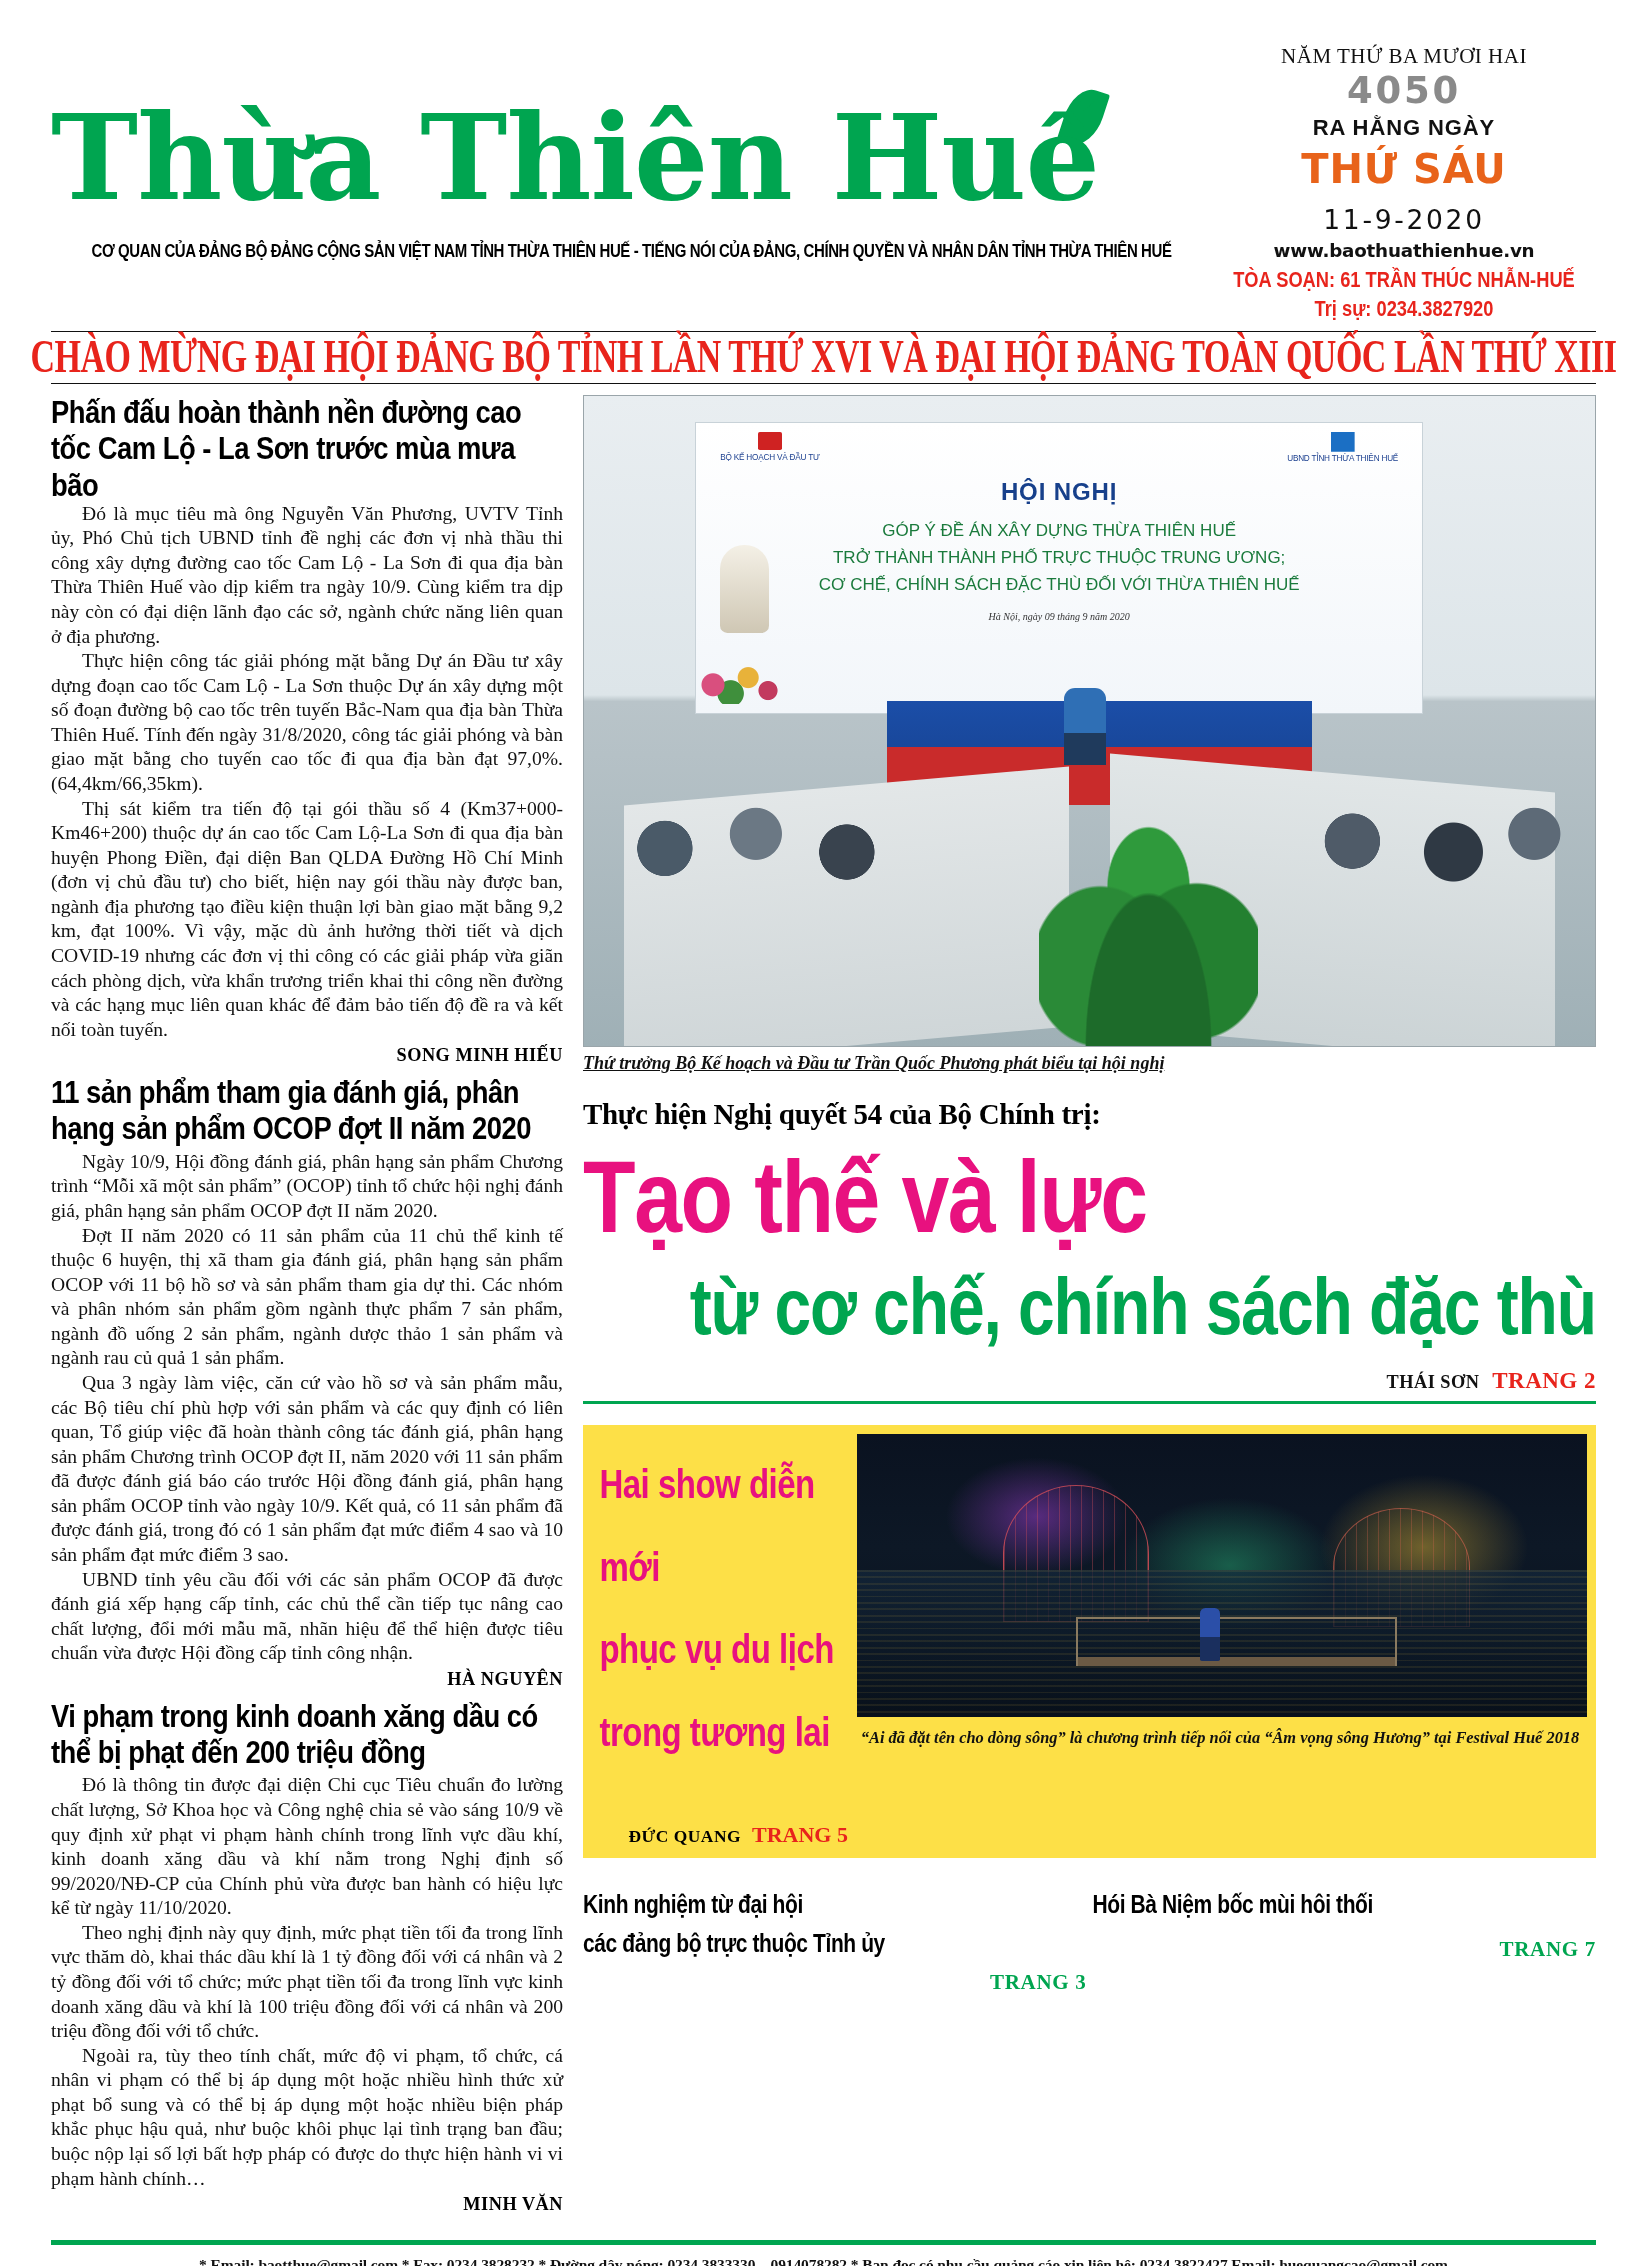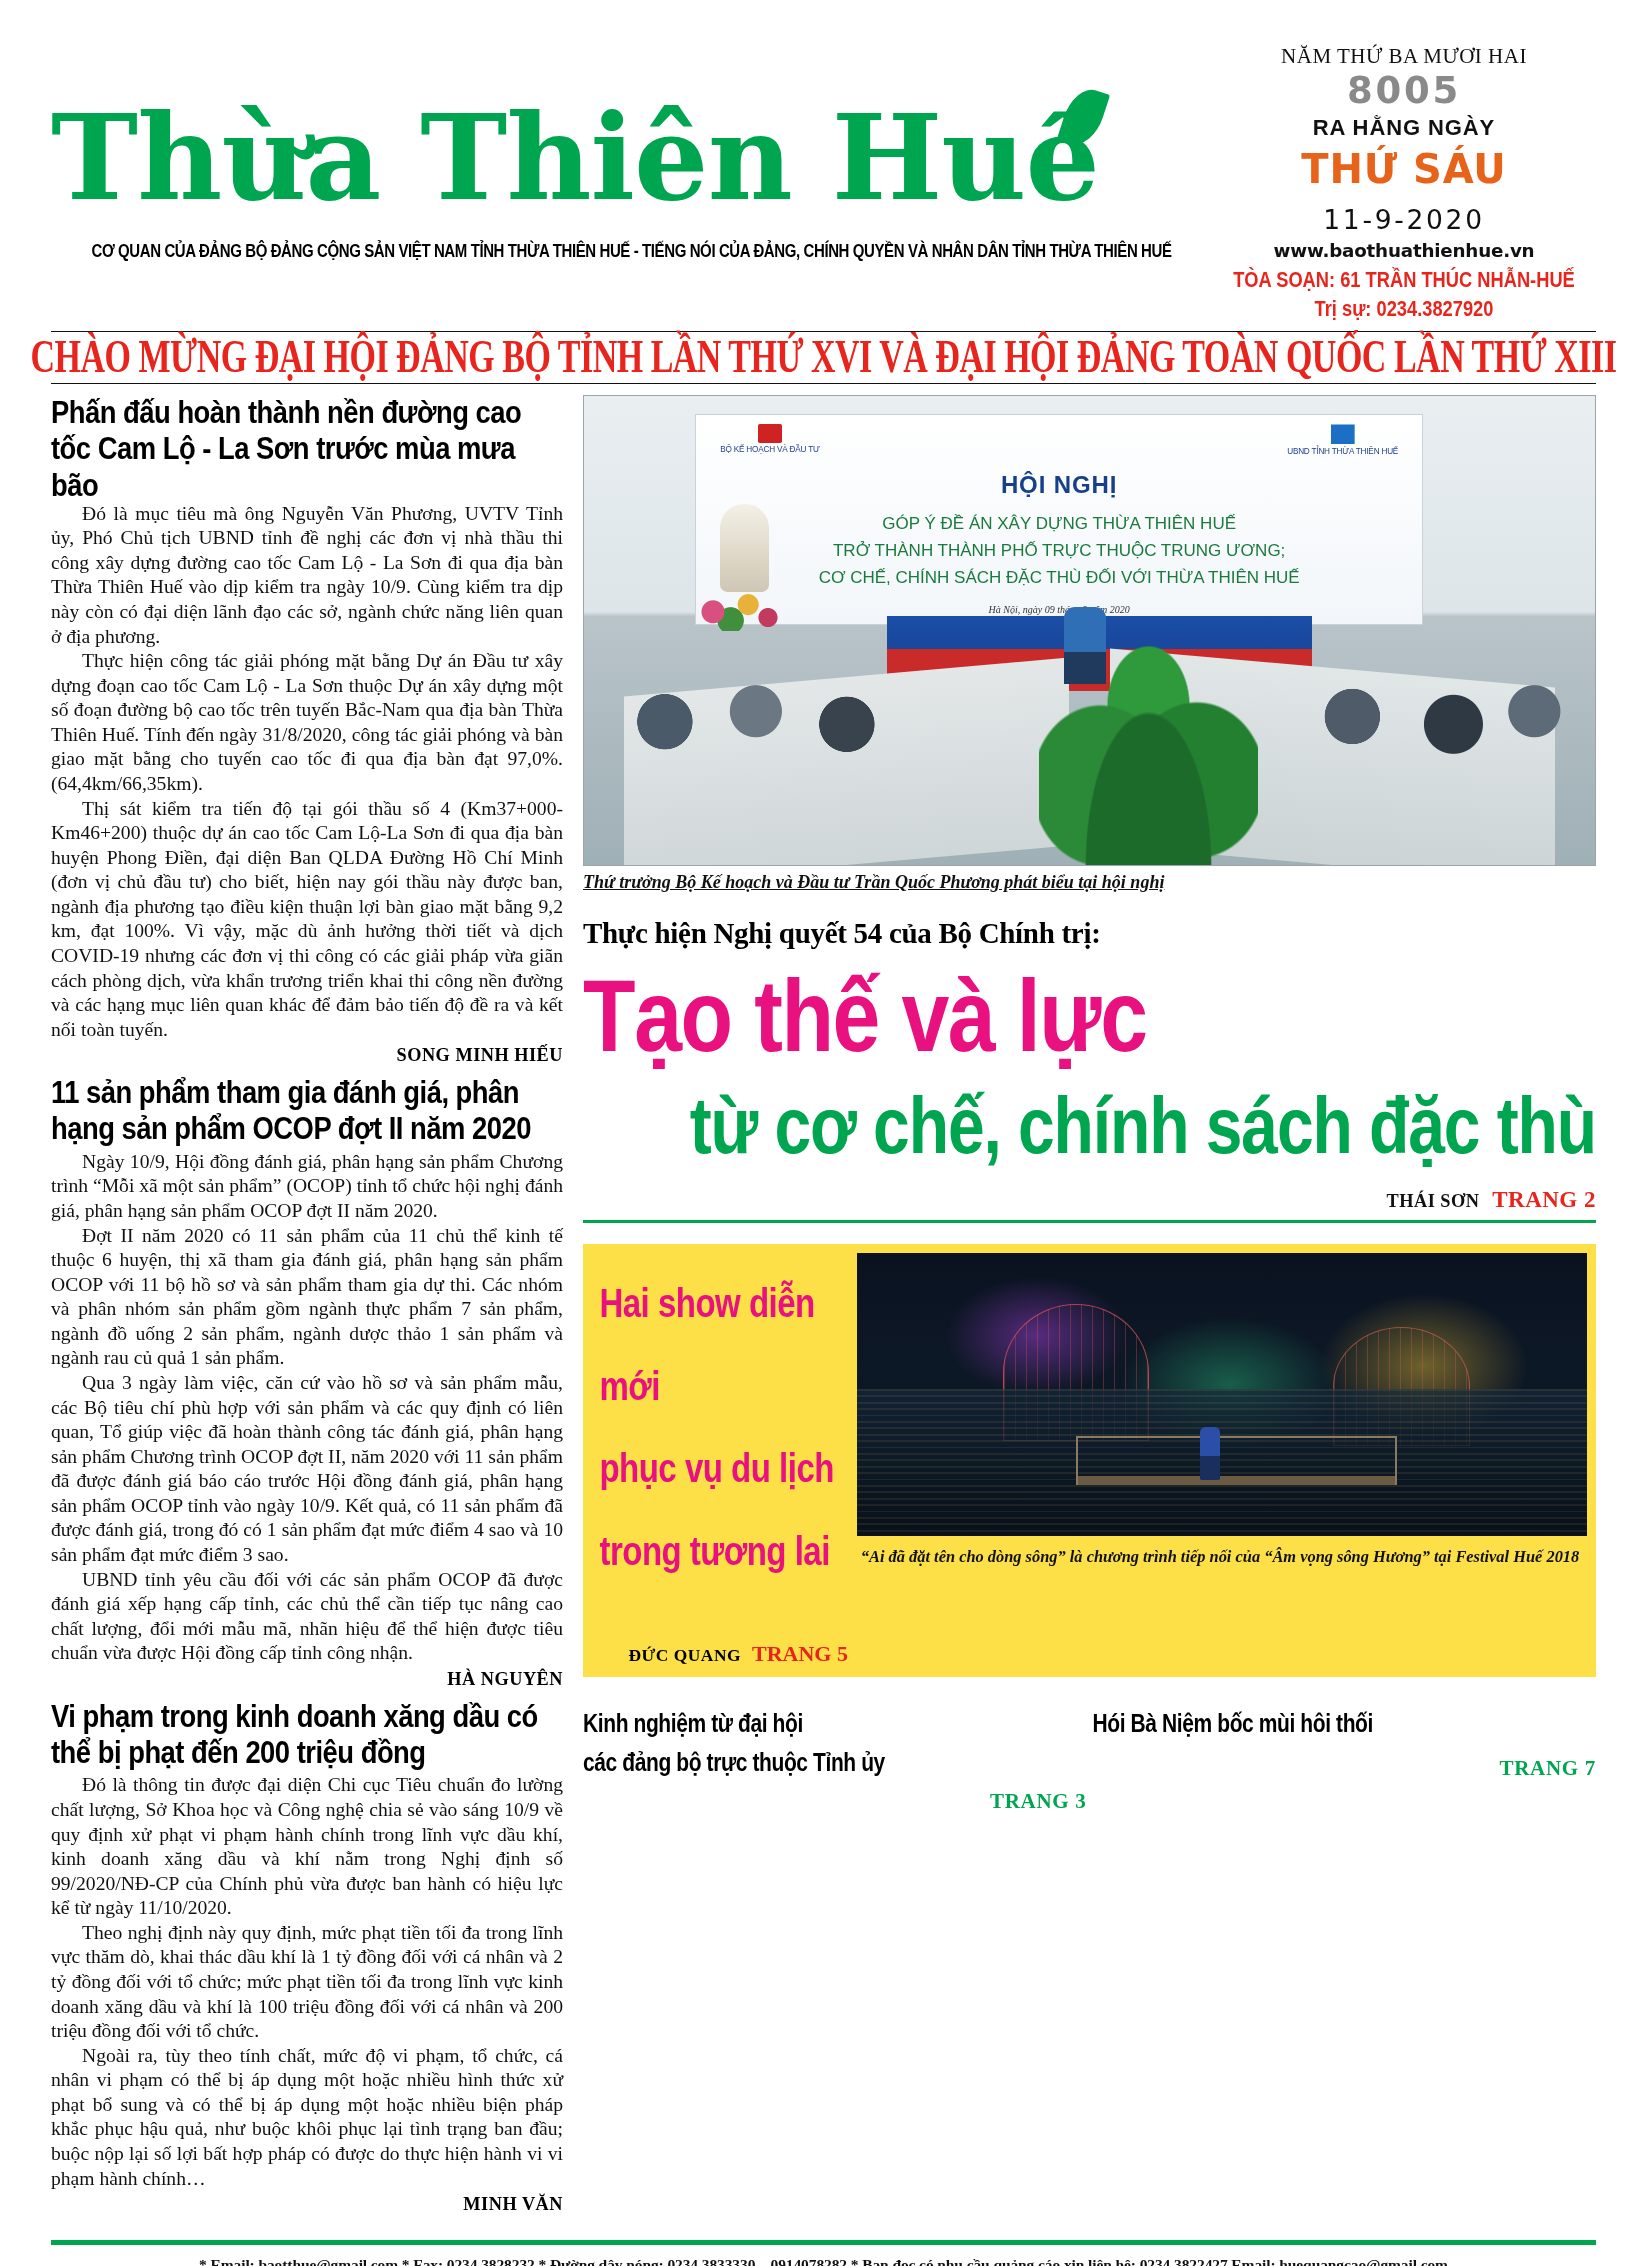--- a/index.html
+++ b/index.html
@@ -134,21 +134,21 @@
     font-family: "Liberation Serif", serif;
     font-weight: 700;
     font-size: 18.3px;
     text-align: right;
     letter-spacing: 0.5px;
     margin: 2.7px 0 9.1px;
   }
 
   
   .photo-main {
-    width: 100%; height: 471px;
+    width: 100%; height: 652px;
     position: relative; overflow: hidden;
     background: #fca5a5;
     border: 0.9px solid #9aa5aa;
   }
   .pm-wall { position:absolute; inset:0; background:
       linear-gradient(#e9eef1 0%, #dde5e9 46%, #b9c4c9 47%, #9fb0b6 100%); }
   .pm-screen {
     position:absolute; left: 11%; top: 4%; width: 72%; height: 45%;
     background: linear-gradient(#ffffff, #f2f6fa);
     border: 1.8px solid #c8d2d8;
@@ -304,21 +304,21 @@
 <div class="page">
 
   <div class="masthead">
     <div class="masthead-left">
       <div class="leaf"></div>
       <div class="masthead-title">Thừa Thiên Huế</div>
       <div class="masthead-sub">CƠ QUAN CỦA ĐẢNG BỘ ĐẢNG CỘNG SẢN VIỆT NAM TỈNH THỪA THIÊN HUẾ  -  TIẾNG NÓI CỦA ĐẢNG, CHÍNH QUYỀN VÀ NHÂN DÂN TỈNH THỪA THIÊN HUẾ</div>
     </div>
     <div class="masthead-right">
       <div class="mr-year">NĂM THỨ BA MƯƠI HAI</div>
-      <div class="mr-issue">8005</div>
+      <div class="mr-issue">4050</div>
       <div class="mr-daily">RA HẰNG NGÀY</div>
       <div class="mr-day">THỨ SÁU</div>
       <div class="mr-date">11-9-2020</div>
       <div class="mr-web">www.baothuathienhue.vn</div>
       <div class="mr-office">TÒA SOẠN: 61 TRẦN THÚC NHẪN-HUẾ</div>
       <div class="mr-phone">Trị sự: 0234.3827920</div>
     </div>
   </div>
 
   <div class="rule-thin"></div>

